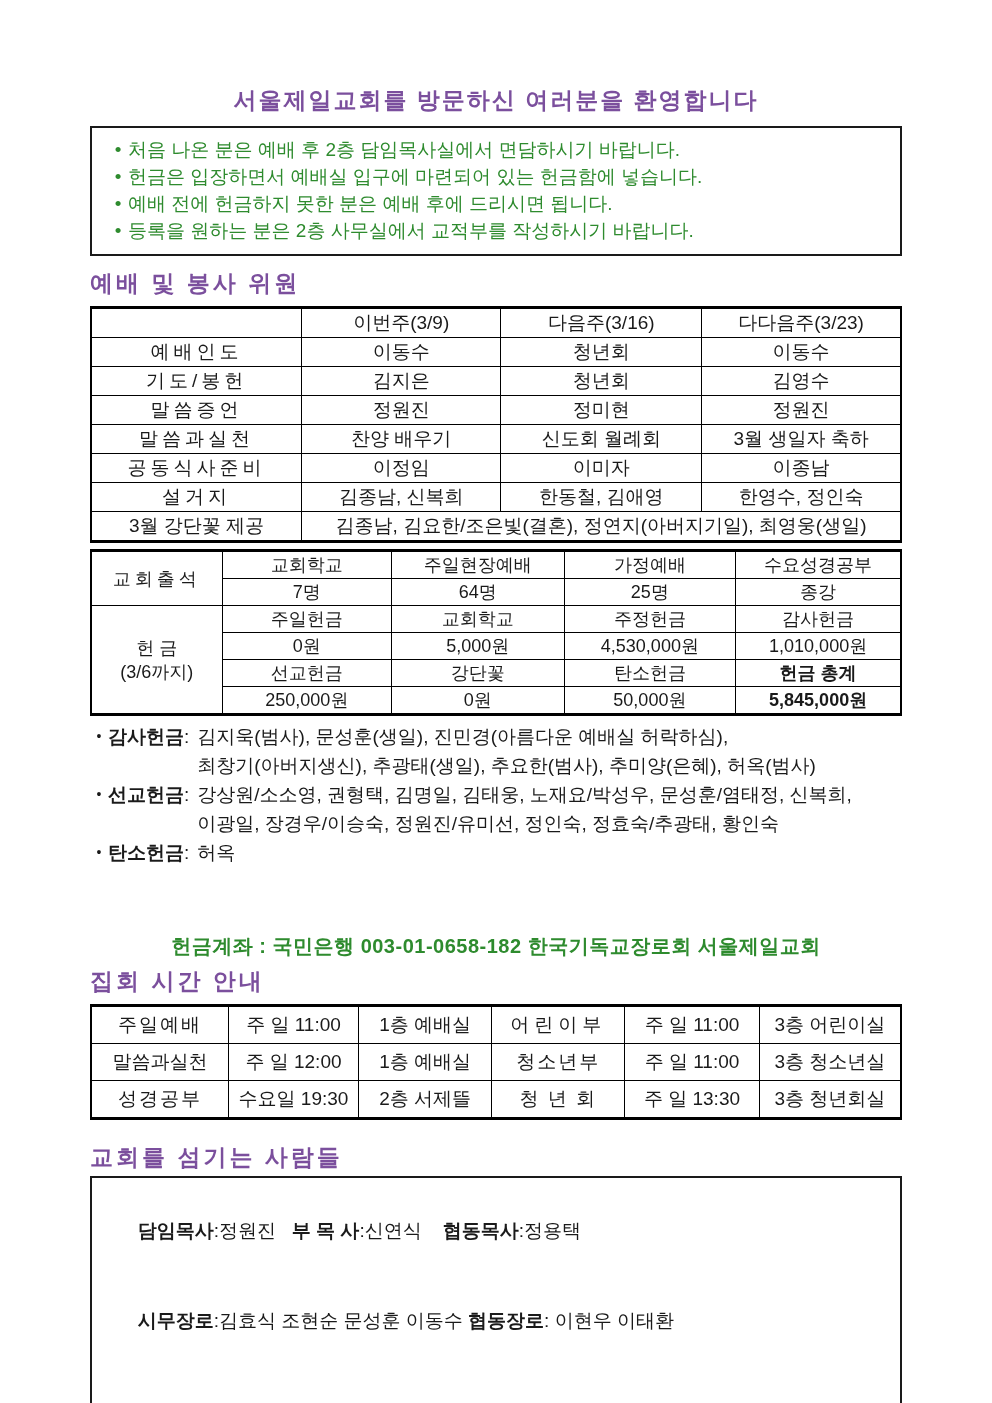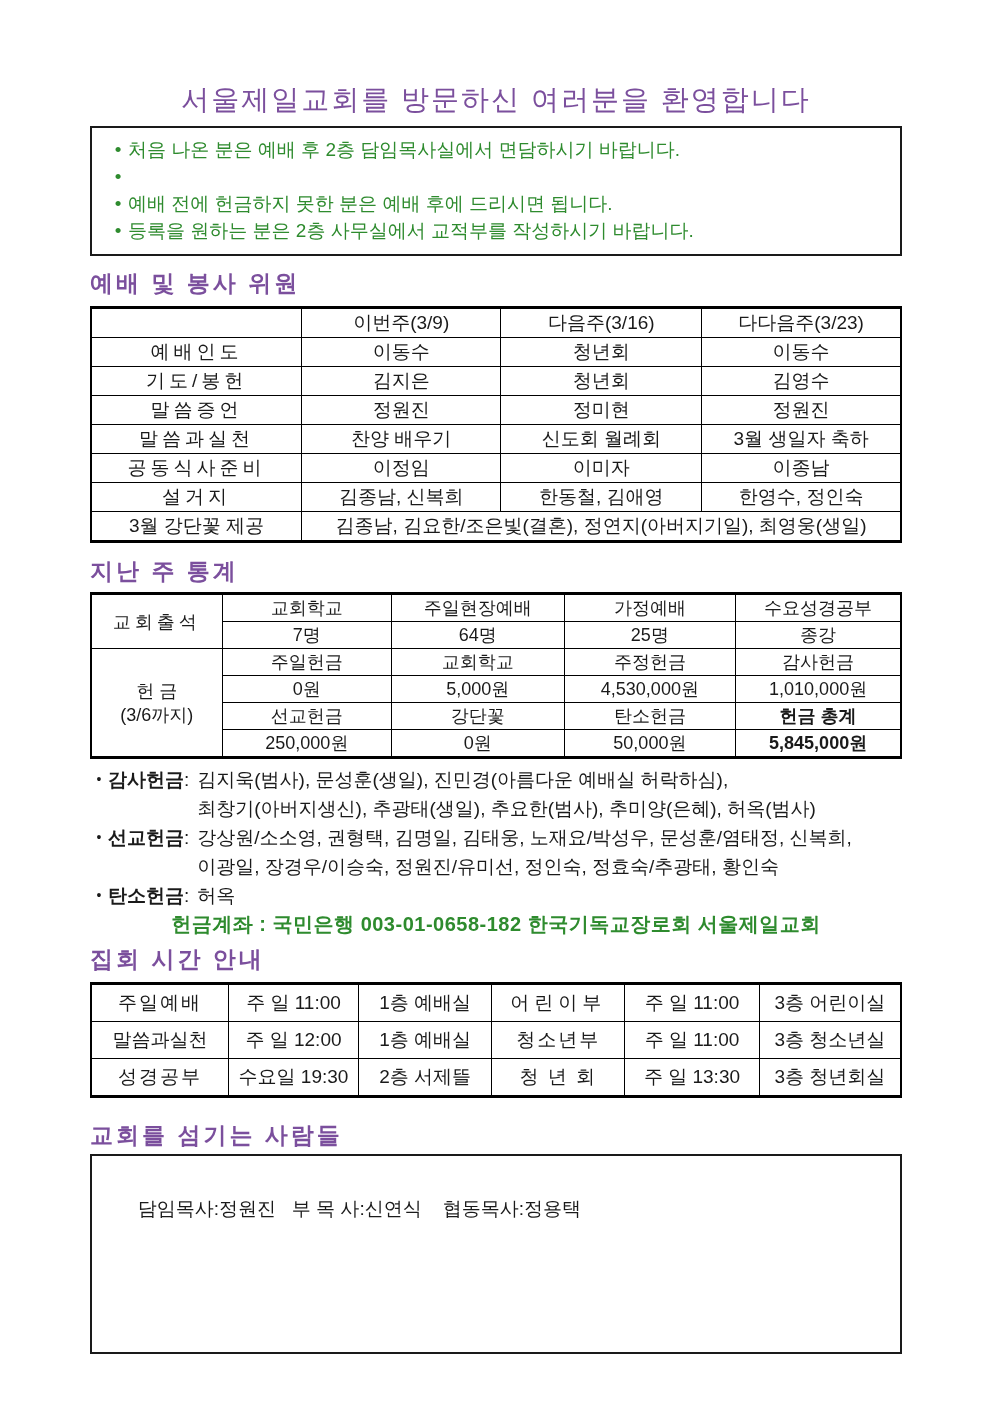--- a/index.html
+++ b/index.html
@@ -2,35 +2,35 @@
 <html><head>
 <meta charset="utf-8">
 <style>
   html,body{margin:0;padding:0;}
   body{
     width:992px;height:1403px;background:#ffffff;overflow:hidden;
     font-family:"Liberation Sans","DejaVu Sans",sans-serif;color:#1a1a1a;
   }
   .page{width:812px;margin:0 auto;padding-top:84px;}
   .main-title{
-    text-align:center;font-size:28px;font-weight:normal;color:#7b4f9d;
+    text-align:center;font-size:23px;font-weight:bold;color:#7b4f9d;
     letter-spacing:2px;line-height:32px;
   }
   .welcome-box{
     margin-top:10px;border:2px solid #1a1a1a;padding:8px 16px 10px 16px;
   }
   .bullet-line{display:flex;font-size:19px;line-height:27px;color:#2e8b2e;}
   .bullet-line .dot{width:20px;text-align:center;flex:0 0 20px;}
   .section-heading{
     text-align:left;font-size:23px;font-weight:bold;color:#7b4f9d;
     letter-spacing:3px;line-height:30px;
   }
   .mt12{margin-top:12px;} .mt13{margin-top:13px;} .mt6{margin-top:6px;}
   .mt8{margin-top:8px;} .mt14{margin-top:22px;} .mt4{margin-top:4px;}
-  .mt65{}
+  .mt65{margin-top:65px;}
   table.tbl{
     width:100%;border-collapse:collapse;table-layout:fixed;
     border-top:3px solid #000;border-bottom:3px solid #000;
     border-left:2px solid #000;border-right:2px solid #000;
   }
   table.tbl td{
     border:1.5px solid #000;text-align:center;vertical-align:middle;
     font-size:19px;padding:1px 4px;height:26px;overflow:hidden;white-space:nowrap;
   }
   table.stats td{height:24px;font-size:18px;}
@@ -46,36 +46,37 @@
   .note-colon{margin-right:8px;}
   .note-body{flex:1;}
   .account-line{
     text-align:center;font-size:20px;font-weight:bold;color:#2e8b2e;
     line-height:28px;letter-spacing:0.5px;
   }
   .people-box{
     border:2px solid #1a1a1a;padding:8px 14px;font-size:19px;line-height:30px;
   }
   .people-line{white-space:pre-wrap;}
-  .seg-b{font-weight:normal;}
+  .seg-b{font-weight:bold;}
 </style>
 </head>
 <body>
 
 <div class="page">
 
   <div class="main-title">서울제일교회를 방문하신 여러분을 환영합니다</div>
 
   <div class="welcome-box">
     <div class="bullet-line">
       <span class="dot">•</span>
       <span>처음 나온 분은 예배 후 2층 담임목사실에서 면담하시기 바랍니다.</span>
     </div>
     <div class="bullet-line">
       <span class="dot">•</span>
+      <span>헌금은 입장하면서 예배실 입구에 마련되어 있는 헌금함에 넣습니다.</span>
     </div>
     <div class="bullet-line">
       <span class="dot">•</span>
       <span>예배 전에 헌금하지 못한 분은 예배 후에 드리시면 됩니다.</span>
     </div>
     <div class="bullet-line">
       <span class="dot">•</span>
       <span>등록을 원하는 분은 2층 사무실에서 교적부를 작성하시기 바랍니다.</span>
     </div>
   </div>
@@ -132,21 +133,20 @@
         <td>한동철, 김애영</td>
         <td>한영수, 정인숙</td>
       </tr>
       <tr>
         <td>3월 강단꽃 제공</td>
         <td colspan="3">김종남, 김요한/조은빛(결혼), 정연지(아버지기일), 최영웅(생일)</td>
       </tr>
     </tbody>
   </table>
 
-  <div class="section-heading mt13">지난 주 통계</div>
 
   <table class="tbl stats mt6">
     <colgroup>
         <col style="width:16.2%">
         <col style="width:20.9%">
         <col style="width:21.3%">
         <col style="width:21.2%">
         <col style="width:20.4%">
       </colgroup>
     <tbody>
@@ -264,18 +264,21 @@
     </tbody>
   </table>
 
   <div class="section-heading mt14">교회를 섬기는 사람들</div>
 
   <div class="people-box mt4">
     <div class="people-line">
       <span class="seg-b">담임목사</span><span>:정원진   </span><span class="seg-b">부 목 사</span><span>:신연식    </span><span class="seg-b">협동목사</span><span>:정용택</span>
     </div>
     <div class="people-line">
+      <span class="seg-b">시무장로</span><span>:김효식 조현순 문성훈 이동수 </span><span class="seg-b">협동장로</span><span>: 이현우 이태환</span>
+    </div>
+    <div class="people-line">
       
     </div>
 
   </div>
 
 </div>
 
 </body></html>

